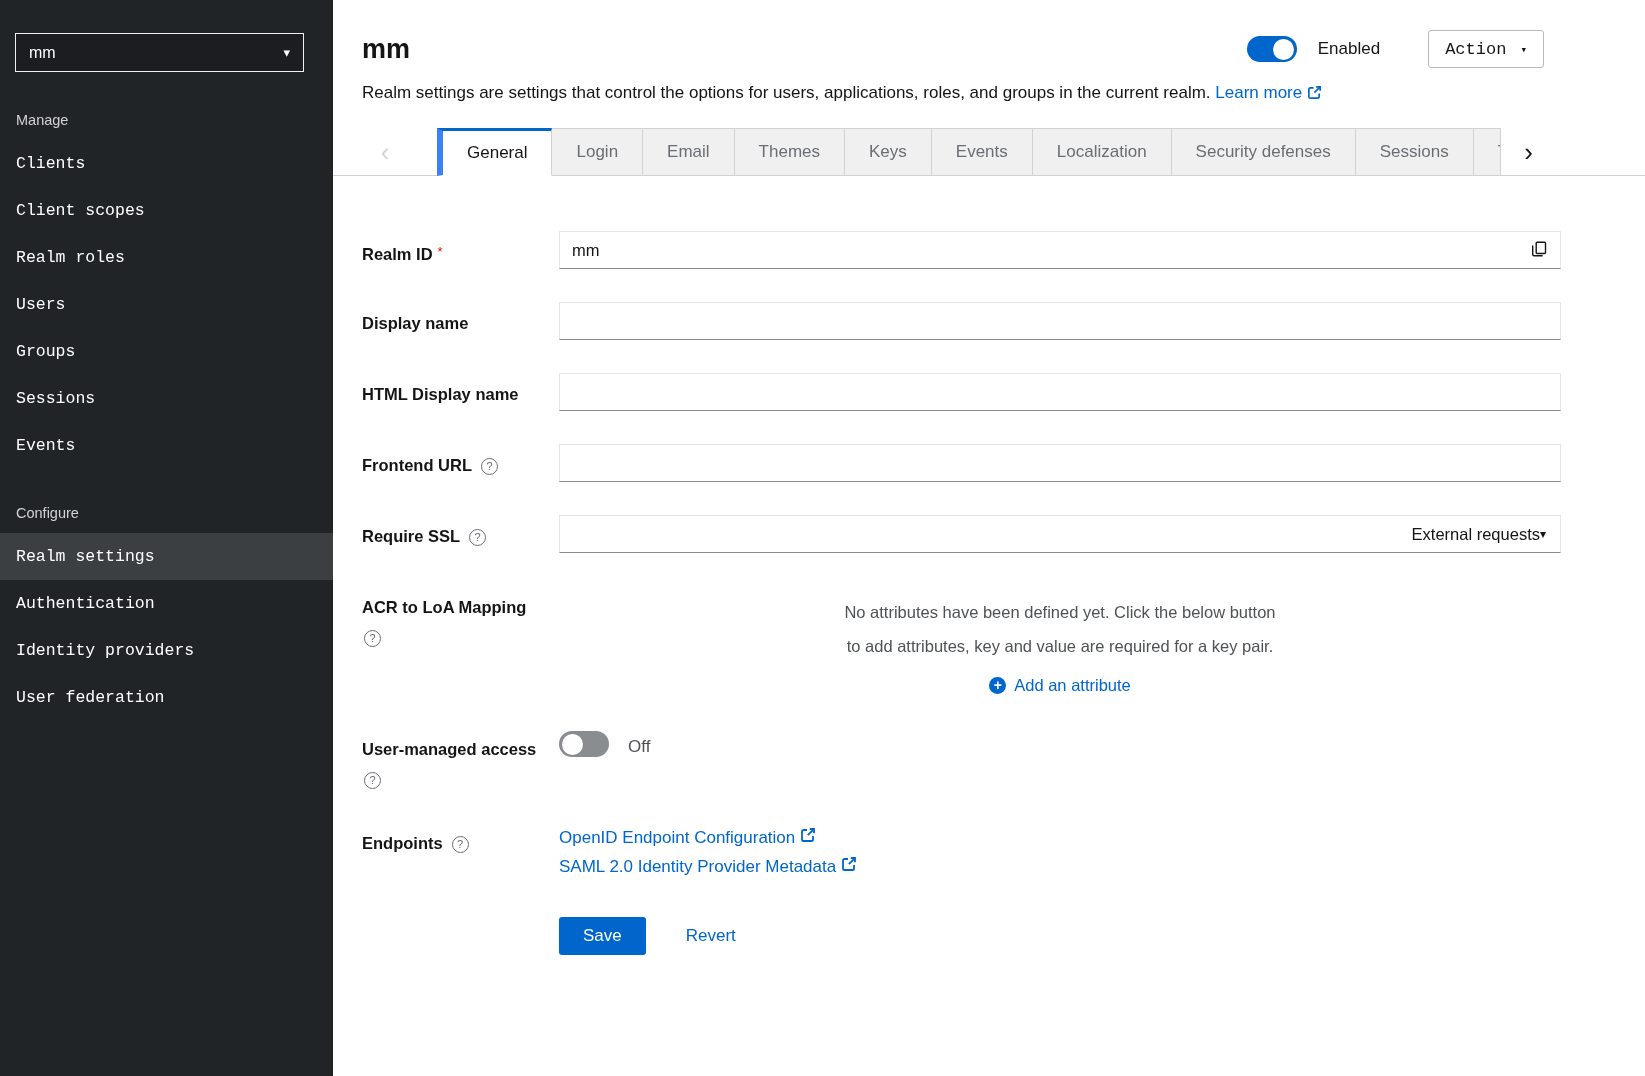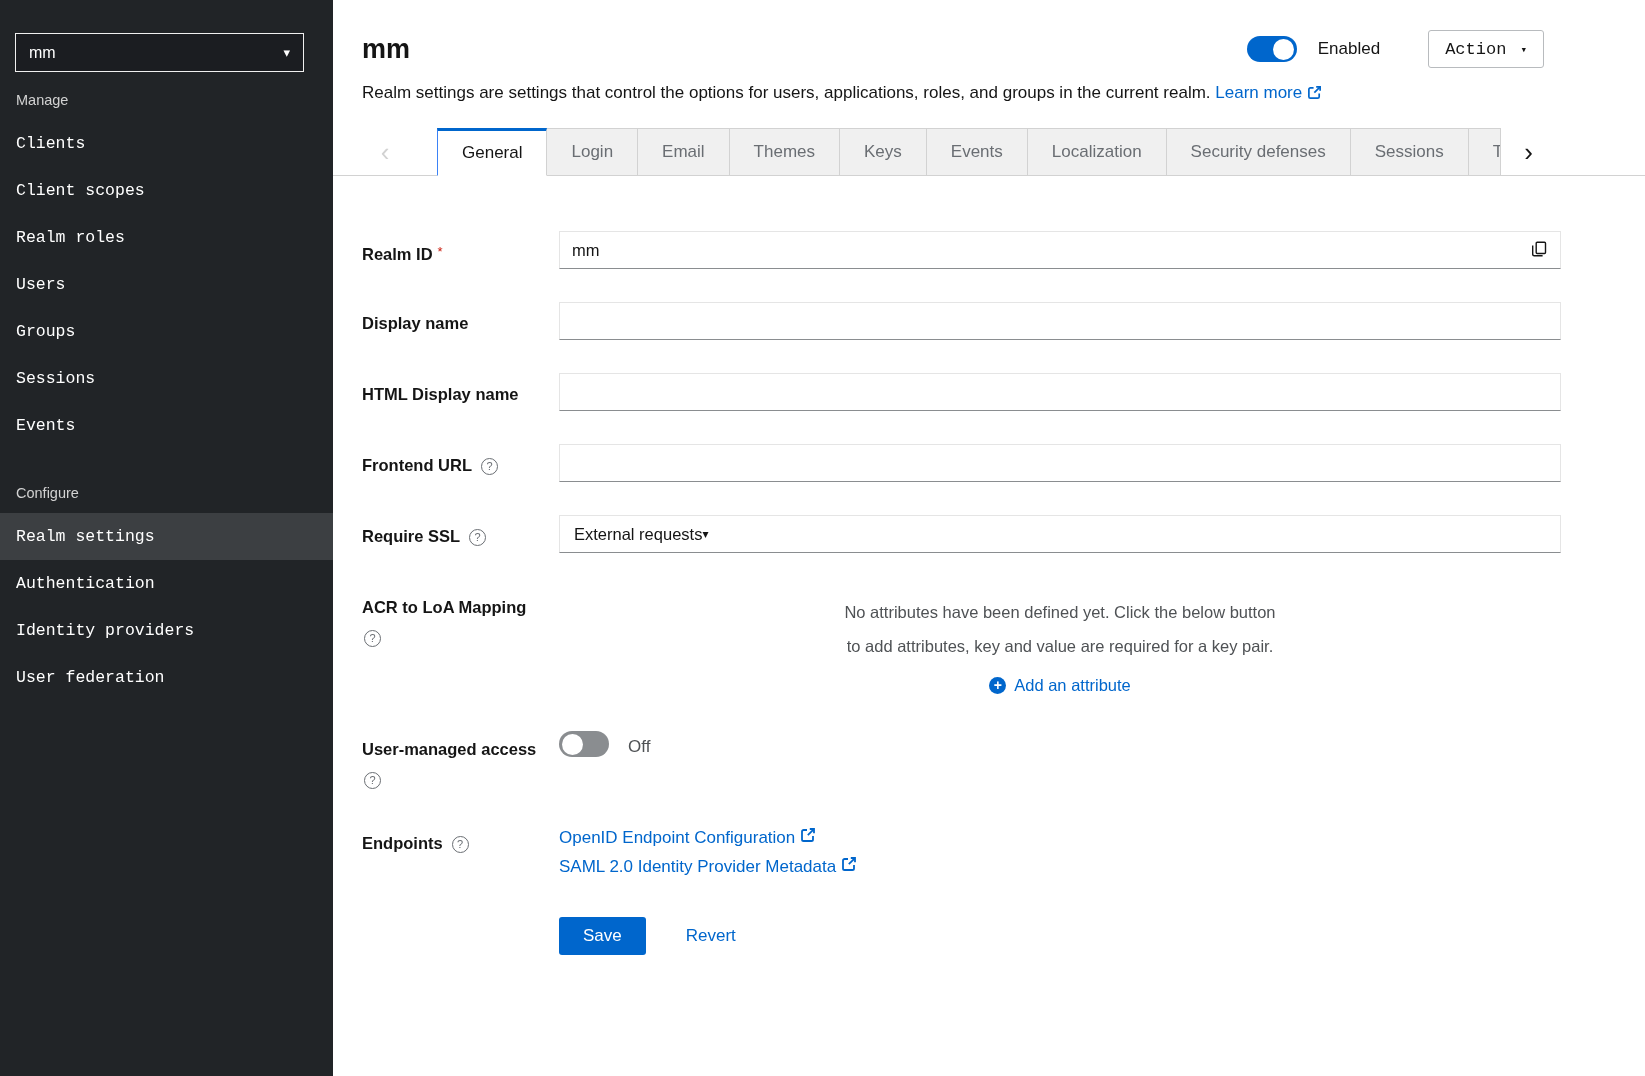--- a/index.html
+++ b/index.html
@@ -15,21 +15,21 @@
   .sidebar {
     width: 333px; min-width: 333px; background: #212427; color: #fff;
     display: flex; flex-direction: column; overflow: hidden;
   }
   .realm-selector {
     margin: 33px 29px 0 15px; height: 39px; border: 1px solid #f0f0f0;
     background: #1b1d21; display: flex; align-items: center; justify-content: space-between;
     padding: 0 13px; font-size: 16px; cursor: pointer;
   }
   .realm-selector .caret { font-size: 13px; color: #fff; }
-  .nav-section { margin-top: 20px; }
+  .nav-section { margin-top: 40px; }
   .nav-section + .nav-section { margin-top: 36px; }
   .nav-section-title { padding: 0 16px; margin-bottom: 12px; font-size: 14.5px; color: #d2d2d2; }
   .nav-item { padding: 14px 16px; font-size: 16.5px; cursor: pointer; color: #fff; font-family: Liberation Mono, monospace; }
   .nav-item.active { background: #3c3f42; }
 
   
   .main { flex: 1; display: flex; flex-direction: column; overflow: hidden; background: #fff; }
   .header { padding: 30px 101px 0 29px; }
   .header-top { display: flex; align-items: center; justify-content: space-between; }
   .page-title { margin: 0; font-size: 27px; font-weight: 700; color: #151515; }
@@ -64,21 +64,21 @@
   }
   .tab-scroll.left { width: 104px; color: #d2d2d2; }
   .tab-scroll.right { width: 56px; color: #151515; border-left: 1px solid #d2d2d2; }
   .tabs-viewport { display: flex; overflow: hidden; max-width: 1063px; }
   .tab {
     flex: none; display: flex; align-items: center; padding: 0 24px;
     background: #f0f0f0; color: #6a6e73; font-size: 17px; font-family: inherit;
     border: none; border-top: 1px solid #d2d2d2; border-right: 1px solid #d2d2d2;
     border-bottom: 1px solid #d2d2d2; cursor: pointer; white-space: nowrap;
   }
-  .tab:first-child { border-left: 1px solid #3b82f6; }
+  .tab:first-child { border-left: 6px solid #3b82f6; }
   .tab.active {
     background: #fff; color: #151515; border-top: 3px solid #0066cc; border-bottom: 1px solid #fff;
   }
   .tabs-filler { flex: 1; border-bottom: 1px solid #d2d2d2; }
 
   
   .settings-form { padding: 55px 84px 30px 29px; flex: 1; overflow: hidden; }
   .form-row { display: grid; grid-template-columns: 197px 1fr; margin-bottom: 33px; align-items: start; }
   .form-label { font-size: 16.5px; font-weight: 700; padding-top: 10px; line-height: 22px; }
   .required { color: #c9190b; font-size: 13px; vertical-align: 4px; margin-left: 5px; font-weight: 400; }
@@ -96,21 +96,21 @@
     border: 1px solid #e5e5e5; border-bottom-color: #8a8d90;
     font-size: 16.5px; color: #151515; font-family: inherit;
   }
   .text-input { padding: 0 12px; outline: none; }
   .input-group { display: flex; align-items: stretch; padding: 0; }
   .input-group input {
     flex: 1; border: none; background: transparent; outline: none;
     padding: 0 12px; font-size: 16.5px; color: #151515; font-family: inherit;
   }
   .copy-btn { border: none; background: transparent; padding: 0 13px; display: flex; align-items: center; color: #151515; cursor: pointer; }
-  .select-control { display: flex; align-items: center; justify-content: flex-start; padding: 0 14px; cursor: pointer; }
+  .select-control { display: flex; align-items: center; justify-content: flex-end; padding: 0 14px; cursor: pointer; }
   .select-control .caret { font-size: 12px; color: #151515; }
 
   .empty-state { text-align: center; padding-top: 9px; }
   .empty-state-text { max-width: 432px; margin: 0 auto; font-size: 16.5px; line-height: 34px; color: #4f5255; }
   .add-attribute {
     display: inline-flex; align-items: center; gap: 8px; margin-top: 13px;
     color: #0066cc; font-size: 16.5px; cursor: pointer; text-decoration: none;
   }
   .plus-circle {
     width: 17px; height: 17px; border-radius: 50%; background: #0066cc; color: #fff;

